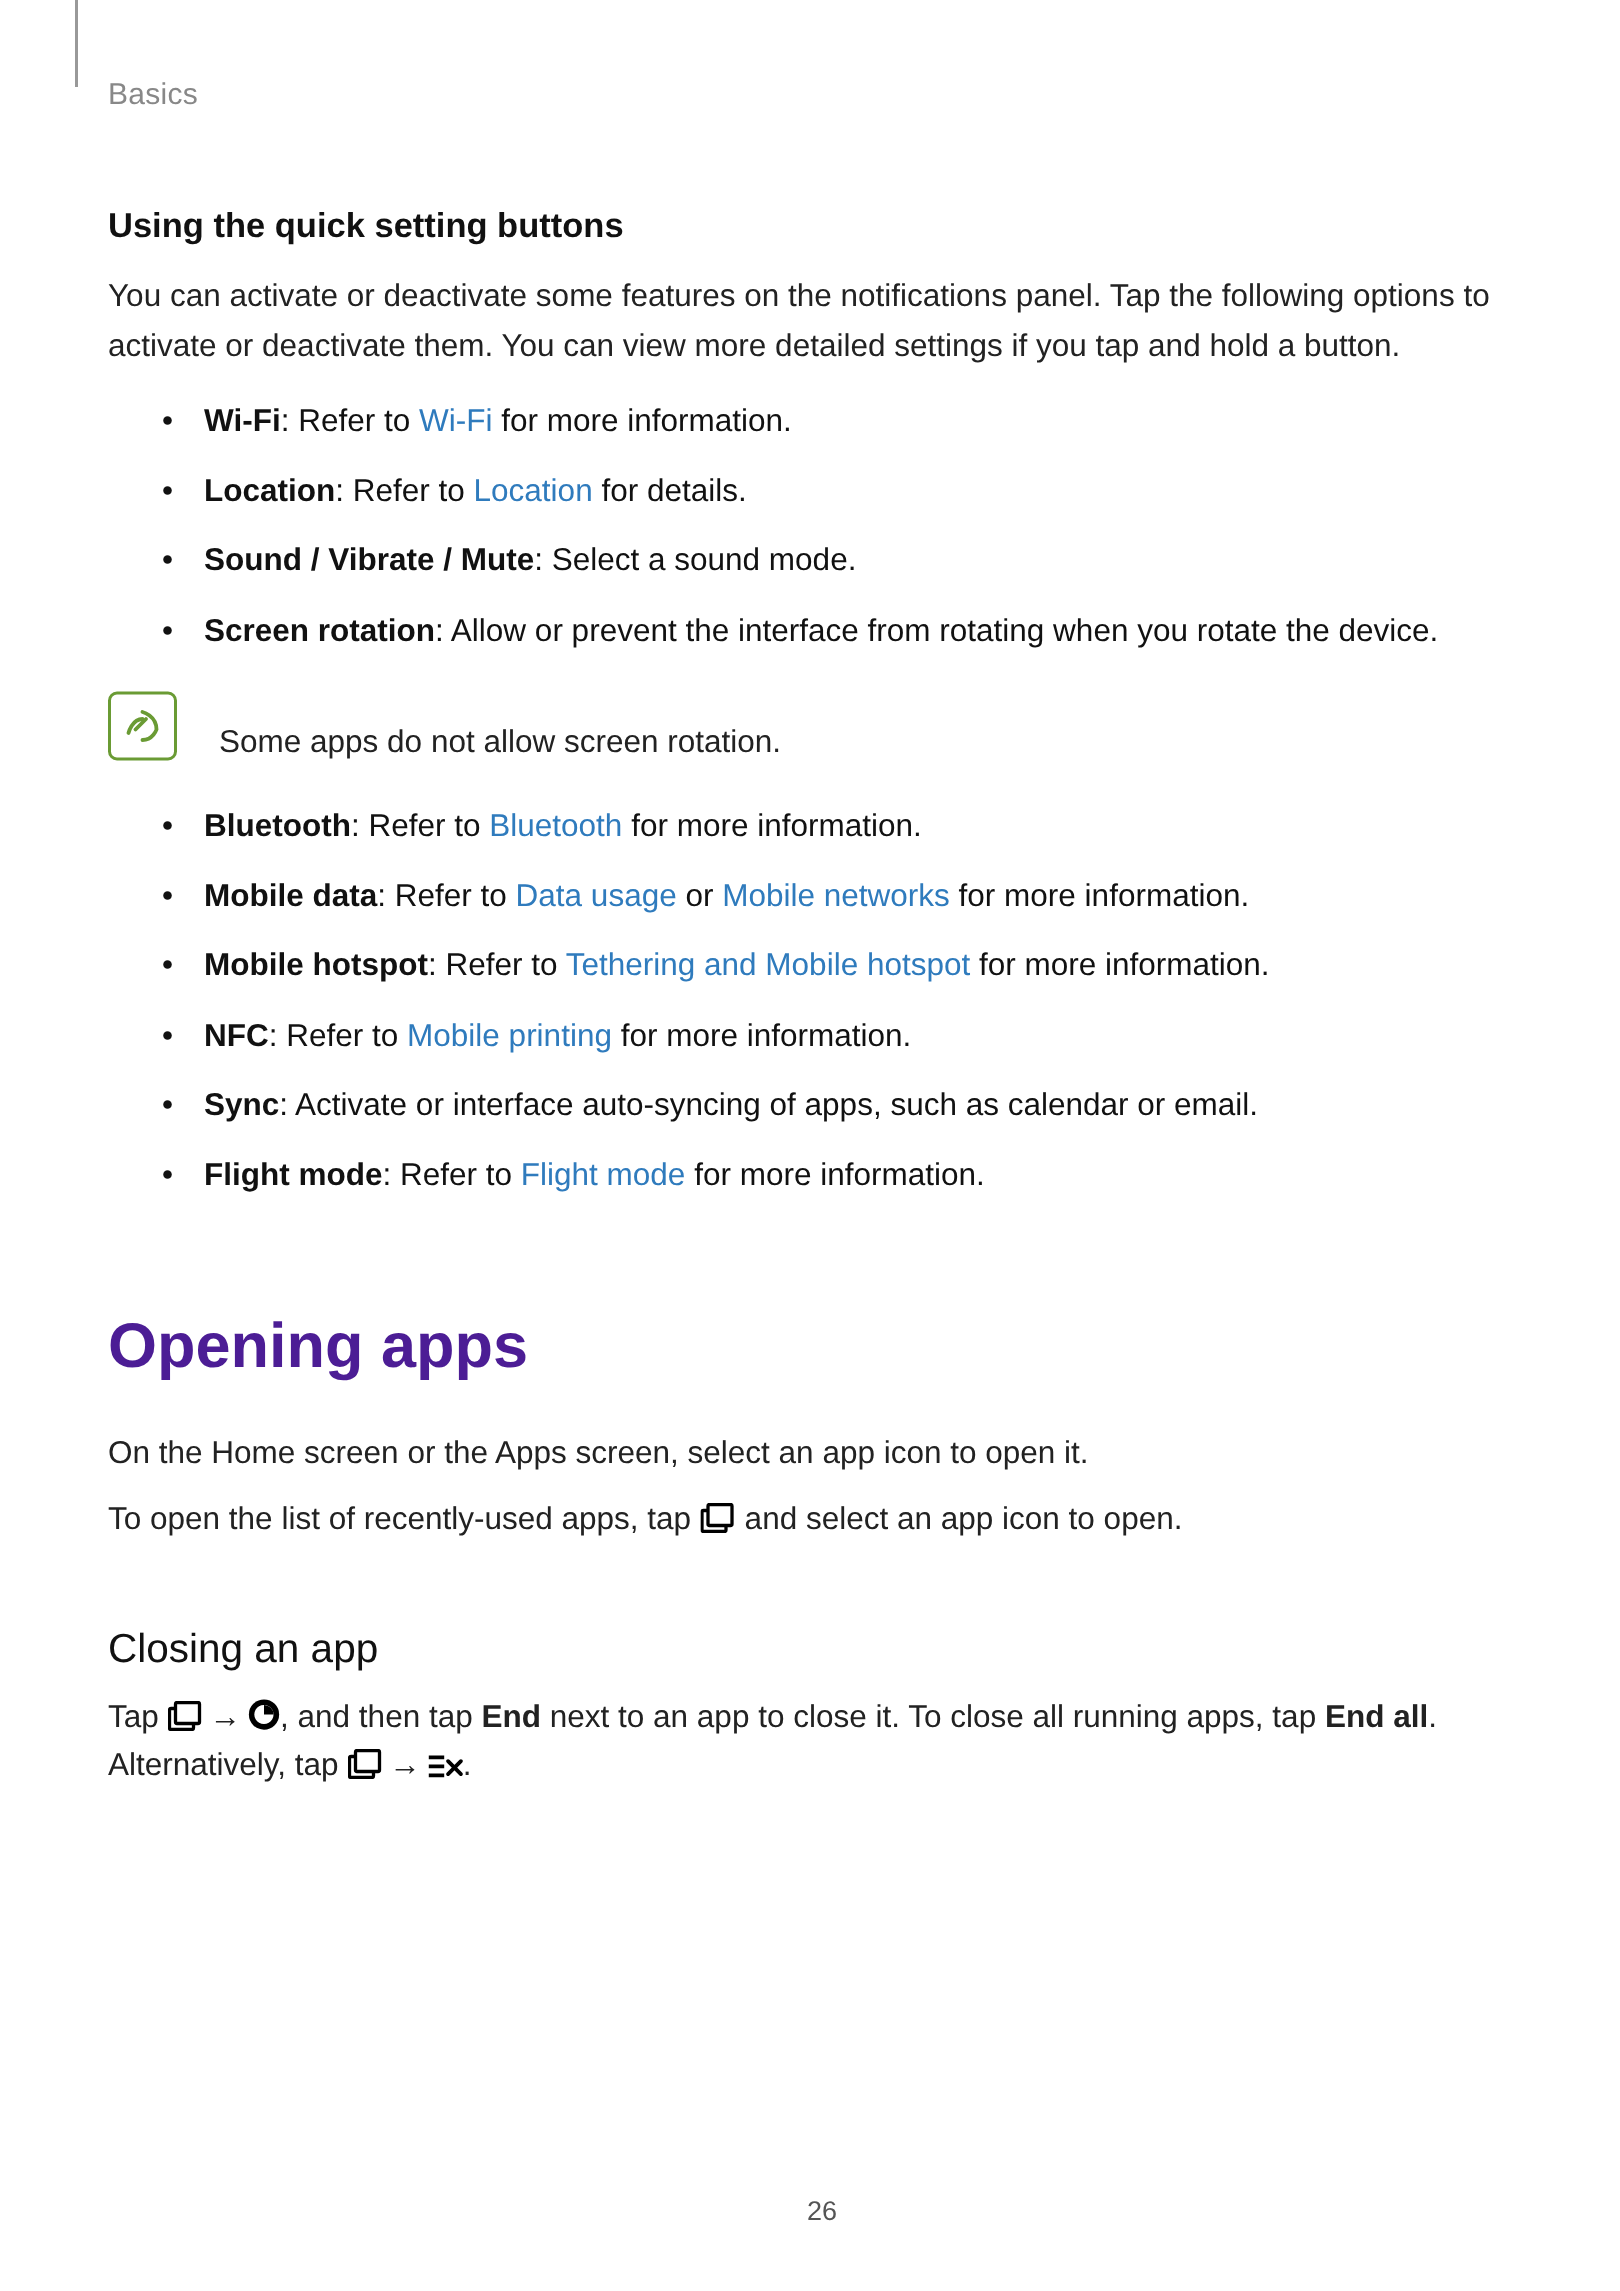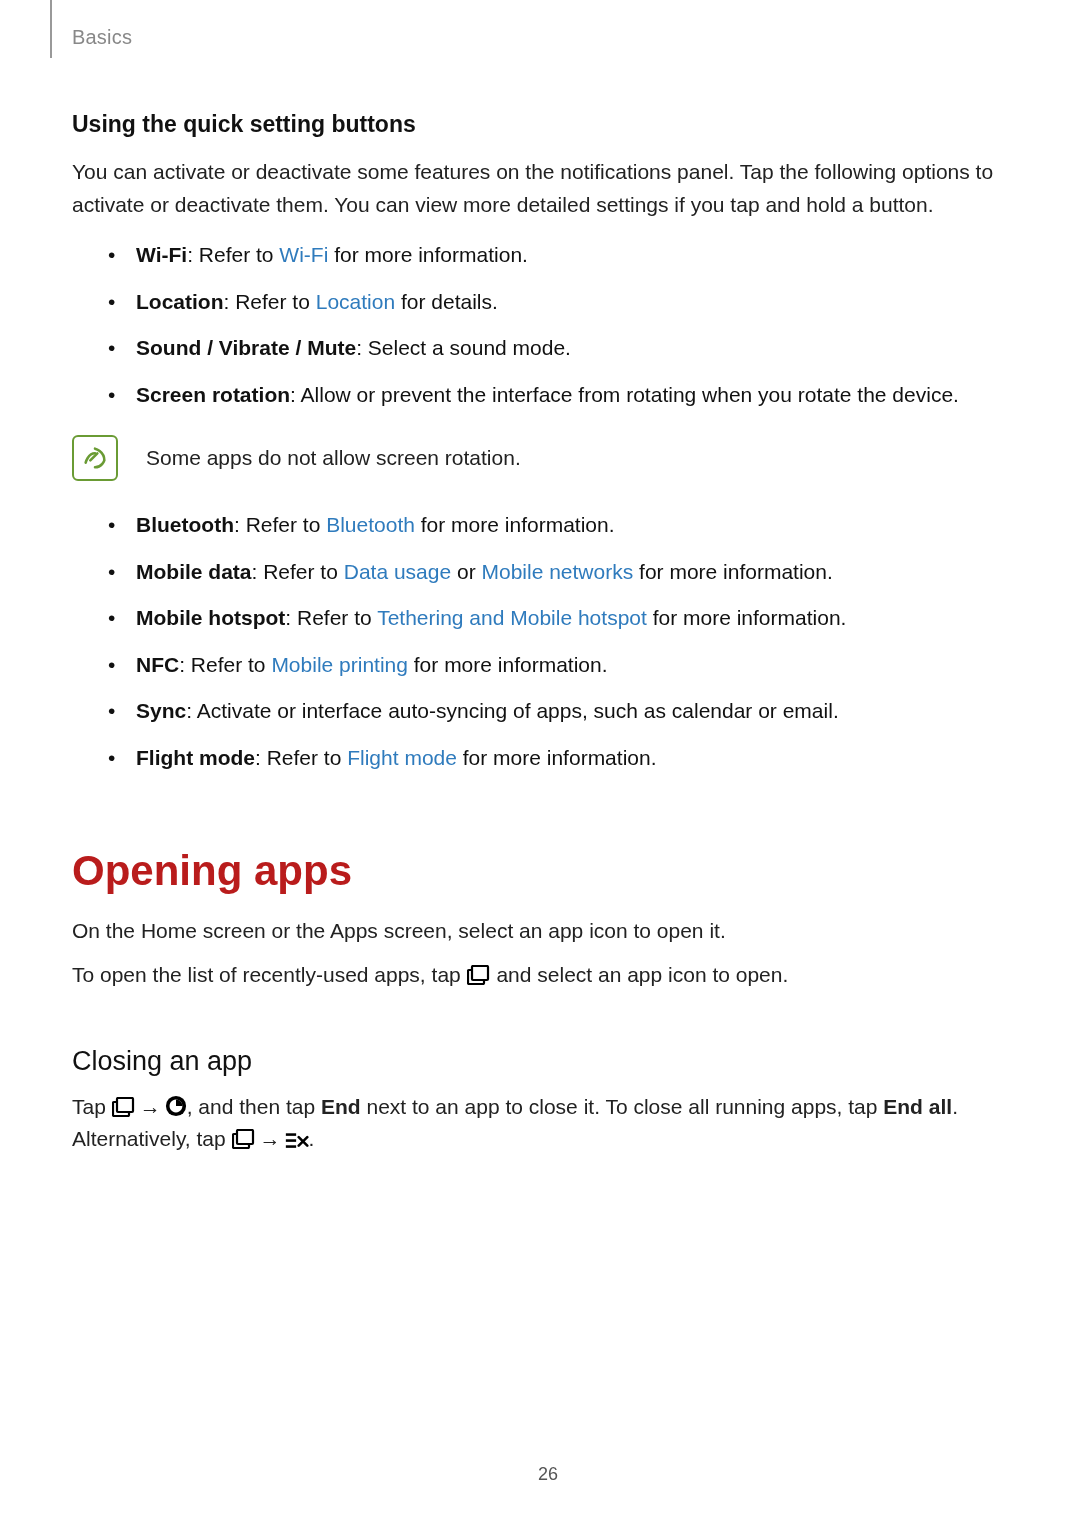--- a/index.html
+++ b/index.html
@@ -6,21 +6,21 @@
     margin: 0;
     padding: 0;
     background: #fff;
     font-family: -apple-system, BlinkMacSystemFont, "Segoe UI", Arial, sans-serif;
     color: #111;
     width: 1080px;
     min-height: 1527px;
     box-sizing: border-box;
   }
   .page {
-    padding: 22px 72px 40px 50px;
+    padding: 48px 72px 40px 50px;
     position: relative;
     min-height: 1527px;
     box-sizing: border-box;
   }
   .header-rule {
     position: absolute;
     top: 0;
     left: 50px;
     width: 2px;
     height: 58px;
@@ -50,25 +50,25 @@
     margin-top: 54px;
     margin-bottom: 14px;
   }
   p {
     font-size: 21px;
     line-height: 1.55;
     margin: 0 0 12px 0;
     color: #222;
   }
   h1.title {
-    color: #b91c1c;
+    color: #4c1d95;
     font-size: 42px;
     font-weight: 700;
     margin-top: 72px;
-    margin-bottom: 20px;
+    margin-bottom: 32px;
   }
   ul.bullets {
     list-style: none;
     padding: 0;
     margin: 18px 0 0 36px;
   }
   ul.bullets li {
     position: relative;
     padding-left: 28px;
     font-size: 21px;
@@ -83,21 +83,21 @@
     color: #111;
     font-size: 21px;
   }
   .bold { font-weight: 700; }
   a.link {
     color: #2f7bbd;
     text-decoration: none;
   }
   .note-row {
     display: flex;
-    align-items: center;
+    align-items: flex-end;
     margin: 24px 0 28px 0;
   }
   .note-icon {
     width: 42px;
     height: 42px;
     border: 2px solid #6a9b34;
     border-radius: 6px;
     display: flex;
     align-items: center;
     justify-content: center;

